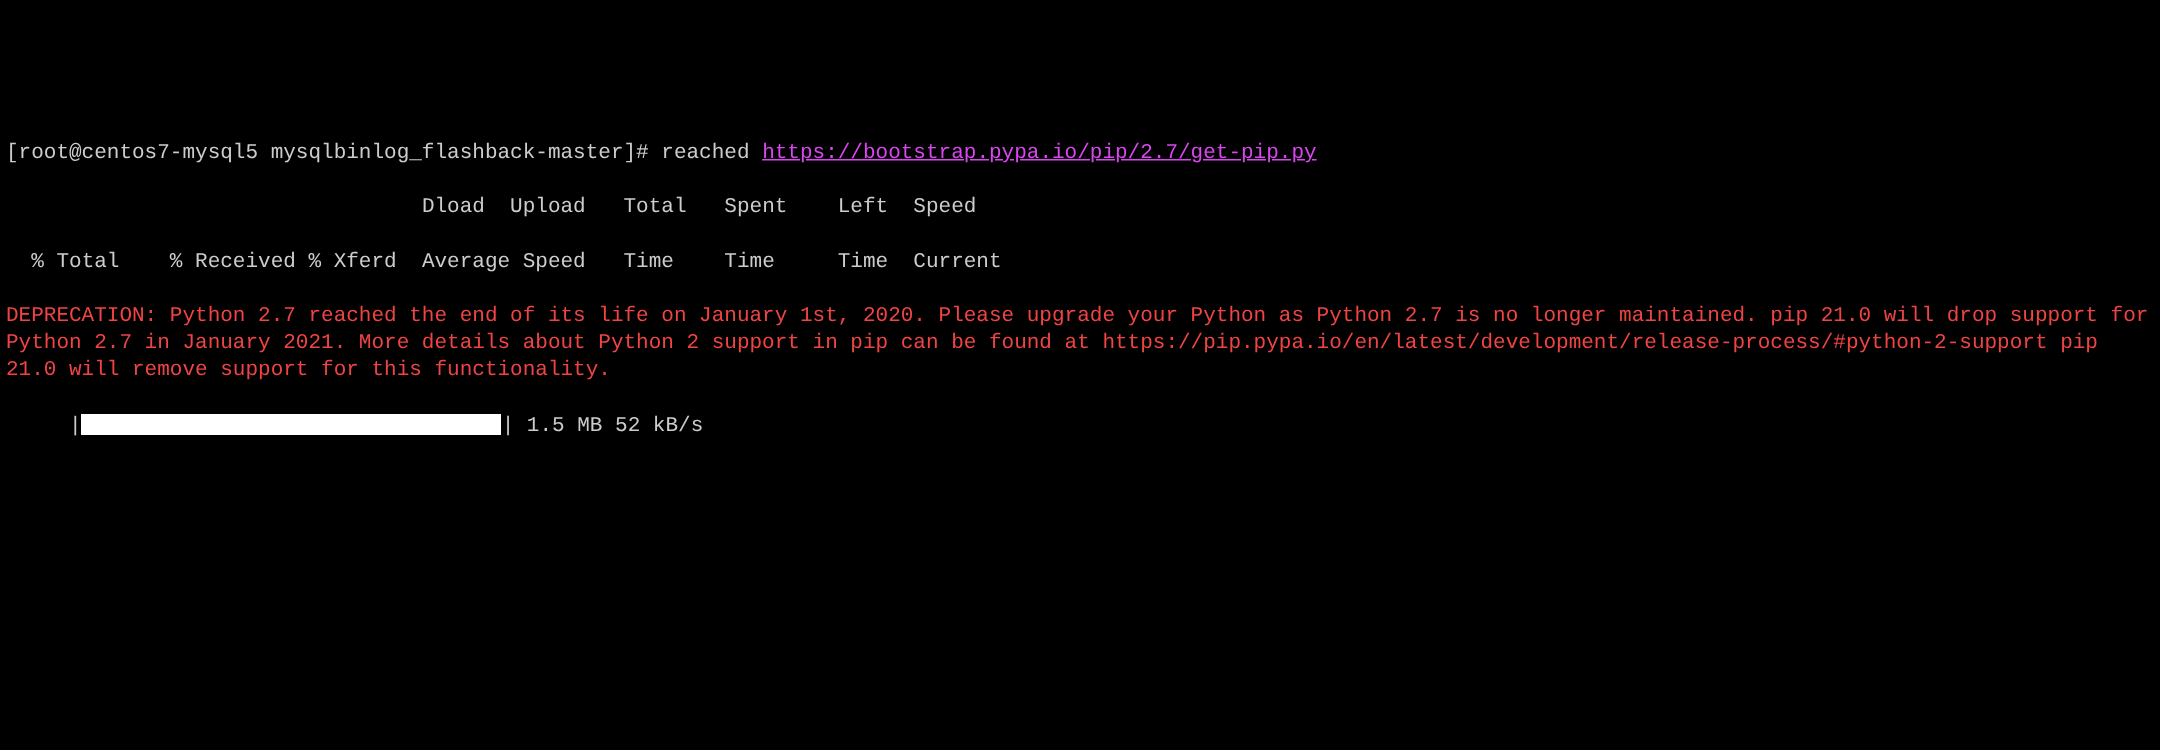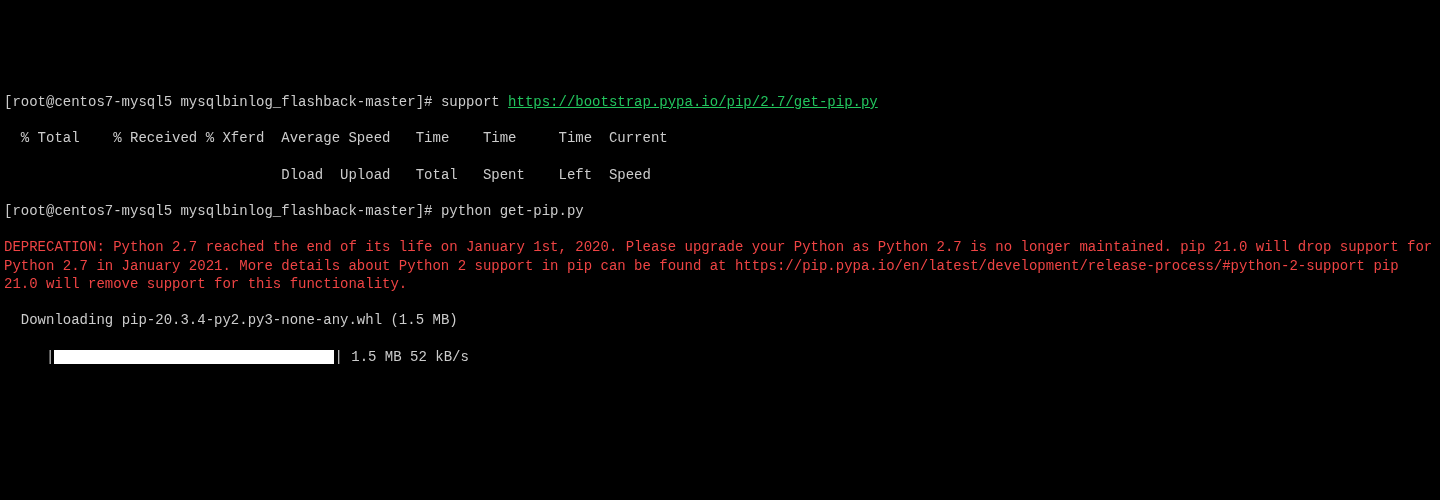--- a/index.html
+++ b/index.html
@@ -13,21 +13,21 @@
       font-family: 'Consolas', 'Monaco', 'Courier New', monospace;
       font-size: 14px;
       line-height: 1.3;
       padding: 2px 4px;
       width: 1440px;
       height: 500px;
       overflow: hidden;
       white-space: pre-wrap;
     }
     .link {
-      color: #22c55e;
+      color: #d946ef;
       text-decoration: underline;
     }
     .yellow {
       color: #ef4444;
     }
     .progress-bar {
       background-color: #ffffff;
       display: inline-block;
       width: 280px;
       height: 14px;
@@ -36,26 +36,24 @@
     .line {
       display: block;
     }
   </style>
 </head>
 <body>
 
 
 
 <div>
-<span class="line"><span>[root@centos7-mysql5 mysqlbinlog_flashback-master]# </span><span>support </span><span class="link">https://bootstrap.pypa.io/pip/2.7/get-pip.py</span></span>
+<span class="line"><span>[root@centos7-mysql5 mysqlbinlog_flashback-master]# </span><span>reached </span><span class="link">https://bootstrap.pypa.io/pip/2.7/get-pip.py</span></span>
+<span class="line">                                 Dload  Upload   Total   Spent    Left  Speed</span>
 <span class="line">  % Total    % Received % Xferd  Average Speed   Time    Time     Time  Current</span>
-<span class="line">                                 Dload  Upload   Total   Spent    Left  Speed</span>
-<span class="line"><span>[root@centos7-mysql5 mysqlbinlog_flashback-master]# </span><span>python get-pip.py</span></span>
 <span class="line yellow">DEPRECATION: Python 2.7 reached the end of its life on January 1st, 2020. Please upgrade your Python as Python 2.7 is no longer maintained. pip 21.0 will drop support for Python 2.7 in January 2021. More details about Python 2 support in pip can be found at https://pip.pypa.io/en/latest/development/release-process/#python-2-support pip 21.0 will remove support for this functionality.</span>
-<span class="line">  Downloading pip-20.3.4-py2.py3-none-any.whl (1.5 MB)</span>
 <span class="line"><span>     |</span><span class="progress-bar"></span><span>| 1.5 MB 52 kB/s</span></span>
 
 
 
 
 
 
 
 
 

